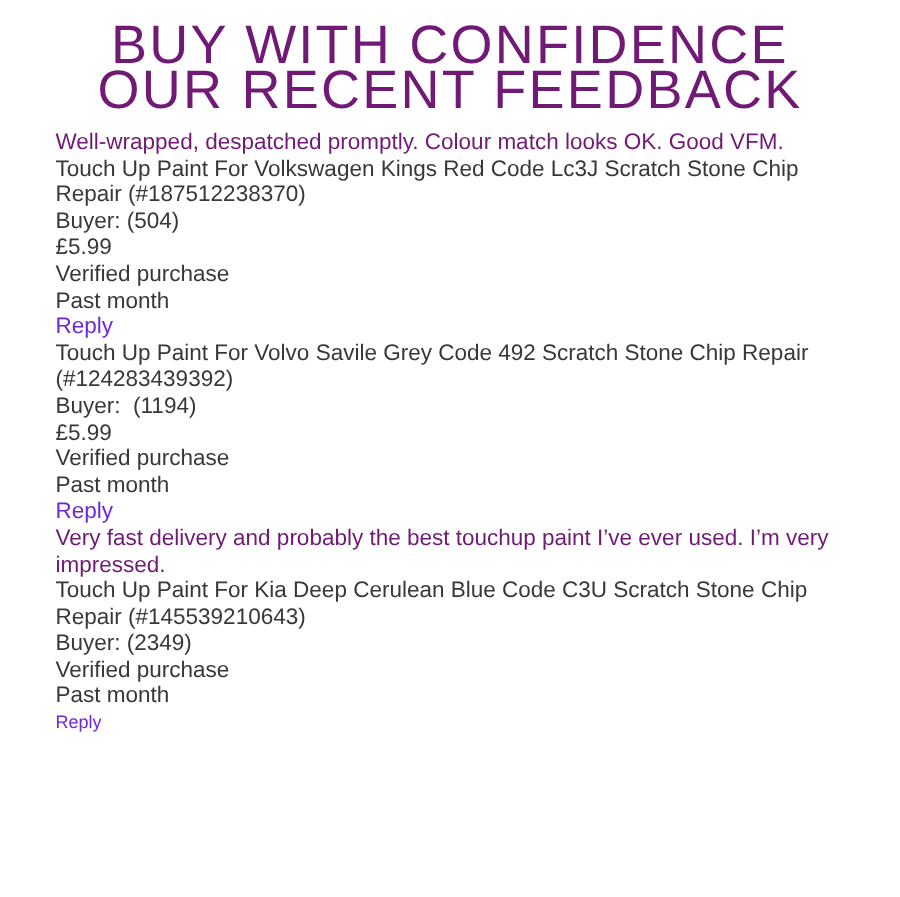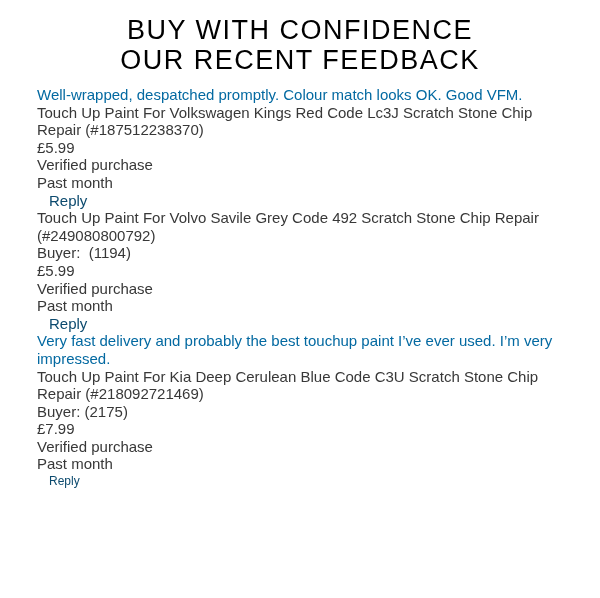--- a/index.html
+++ b/index.html
@@ -9,81 +9,80 @@
   body {
     width: 600px;
     height: 598px;
     background: #ffffff;
     overflow: hidden;
     font-family: "Liberation Sans", sans-serif;
   }
   .page-header {
     padding-top: 15px;
     text-align: center;
-    color: #000000;
-    font-size: 27px;
+    color: #701a75;
+    font-size: 36px;
     line-height: 30px;
     font-weight: 400;
     letter-spacing: 1.5px;
   }
   .feedback-list {
     margin-top: 11px;
     padding-left: 37px;
     width: 530px;
     font-size: 15px;
     line-height: 17.6px;
     color: #383838;
   }
   .line {
     white-space: pre-wrap; 
   }
   .comment {
-    color: #0369a1;
+    color: #701a75;
   }
   .reply {
-    color: #0c4a6e;
+    color: #6d28d9;
     cursor: pointer;
-    margin-left: 12px;
   }
   .reply-small {
     font-size: 12px;
     line-height: 16px;
   }
 </style>
 </head>
 <body>
 
 <div class="page-header">
   <div>BUY WITH CONFIDENCE</div>
   <div>OUR RECENT FEEDBACK</div>
 </div>
 
 <div class="feedback-list">
 
   <div class="feedback-entry">
     <div class="line comment">Well-wrapped, despatched promptly. Colour match looks OK. Good VFM.</div>
     <div class="line item-title">Touch Up Paint For Volkswagen Kings Red Code Lc3J Scratch Stone Chip Repair (#187512238370)</div>
+    <div class="line buyer">Buyer: (504)</div>
     <div class="line price">£5.99</div>
     <div class="line verified">Verified purchase</div>
     <div class="line period">Past month</div>
     <div class="line reply">Reply</div>
   </div>
 
   <div class="feedback-entry">
-    <div class="line item-title">Touch Up Paint For Volvo Savile Grey Code 492 Scratch Stone Chip Repair (#249080800792)</div>
+    <div class="line item-title">Touch Up Paint For Volvo Savile Grey Code 492 Scratch Stone Chip Repair (#124283439392)</div>
     <div class="line buyer">Buyer:  (1194)</div>
     <div class="line price">£5.99</div>
     <div class="line verified">Verified purchase</div>
     <div class="line period">Past month</div>
     <div class="line reply">Reply</div>
   </div>
 
   <div class="feedback-entry">
     <div class="line comment">Very fast delivery and probably the best touchup paint I’ve ever used. I’m very impressed.</div>
-    <div class="line item-title">Touch Up Paint For Kia Deep Cerulean Blue Code C3U Scratch Stone Chip Repair (#218092721469)</div>
-    <div class="line buyer">Buyer: (2175)</div>
-    <div class="line price">£7.99</div>
+    <div class="line item-title">Touch Up Paint For Kia Deep Cerulean Blue Code C3U Scratch Stone Chip Repair (#145539210643)</div>
+    <div class="line buyer">Buyer: (2349)</div>
     <div class="line verified">Verified purchase</div>
     <div class="line period">Past month</div>
     <div class="line reply reply-small">Reply</div>
   </div>
 
 </div>
 
 </body></html>

